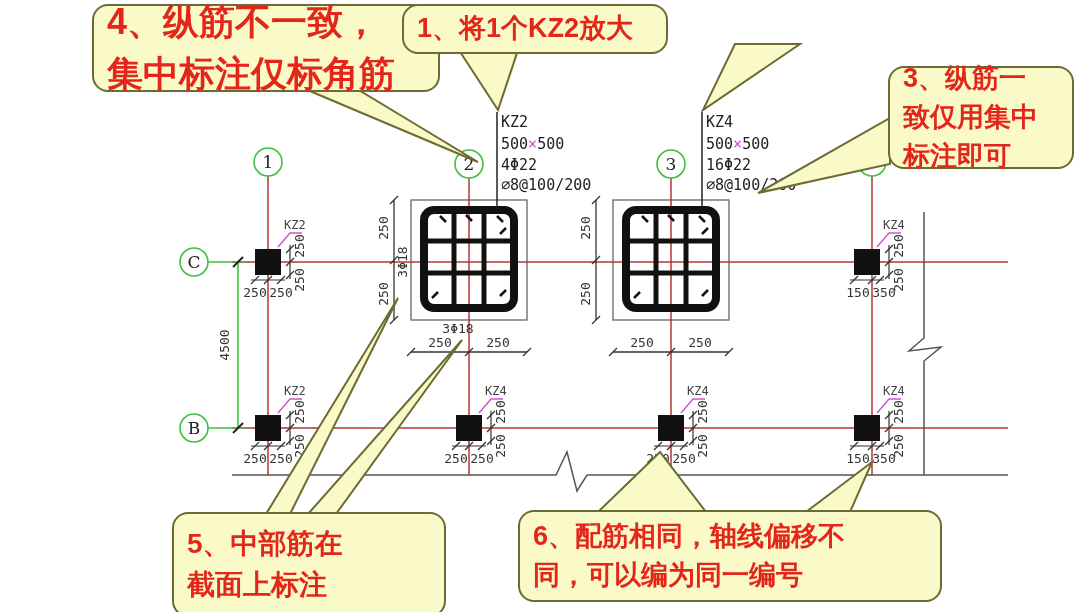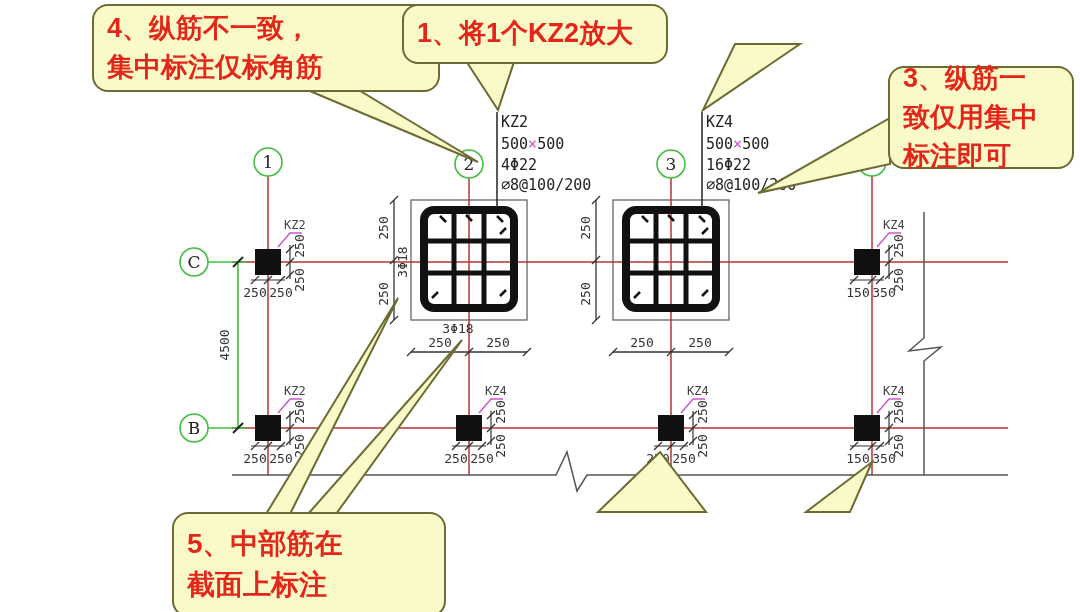--- a/index.html
+++ b/index.html
@@ -271,22 +271,24 @@
     <polygon points="735,44 800,44 703,110"></polygon>
     <polygon points="890,118 890,164 758,193"></polygon>
     <polygon points="298,86 352,86 478,162"></polygon>
     <polygon points="266,514 290,514 398,298"></polygon>
     <polygon points="308,514 336,514 462,340"></polygon>
     <polygon points="598,512 706,512 660,452"></polygon>
     <polygon points="806,512 850,512 872,462"></polygon>
   </g>
 </svg>
 
-  <div class="note" style="left:92px;top:4px;width:348px;height:88px;font-size:27px;">4、纵筋不一致，
+  <div class="note" style="left:92px;top:4px;width:348px;height:88px;font-size:36px;">4、纵筋不一致，
 集中标注仅标角筋</div>
-  <div class="note" style="left:402px;top:4px;width:266px;height:60px;font-size:27px;">1、将1个KZ2放大</div>
+  <div class="note" style="left:402px;top:4px;width:266px;height:50px;font-size:27px;">1、将1个KZ2放大</div>
   <div class="note" style="left:888px;top:66px;width:186px;height:103px;font-size:27px;">3、纵筋一
 致仅用集中
 标注即可</div>
   <div class="note" style="left:172px;top:512px;width:274px;height:105px;font-size:28px;">5、中部筋在
 截面上标注</div>
+  <div class="note" style="left:518px;top:510px;width:424px;height:92px;font-size:27px;">6、配筋相同，轴线偏移不
+同，可以编为同一编号</div>
 
 </div>
 
 </body></html>

